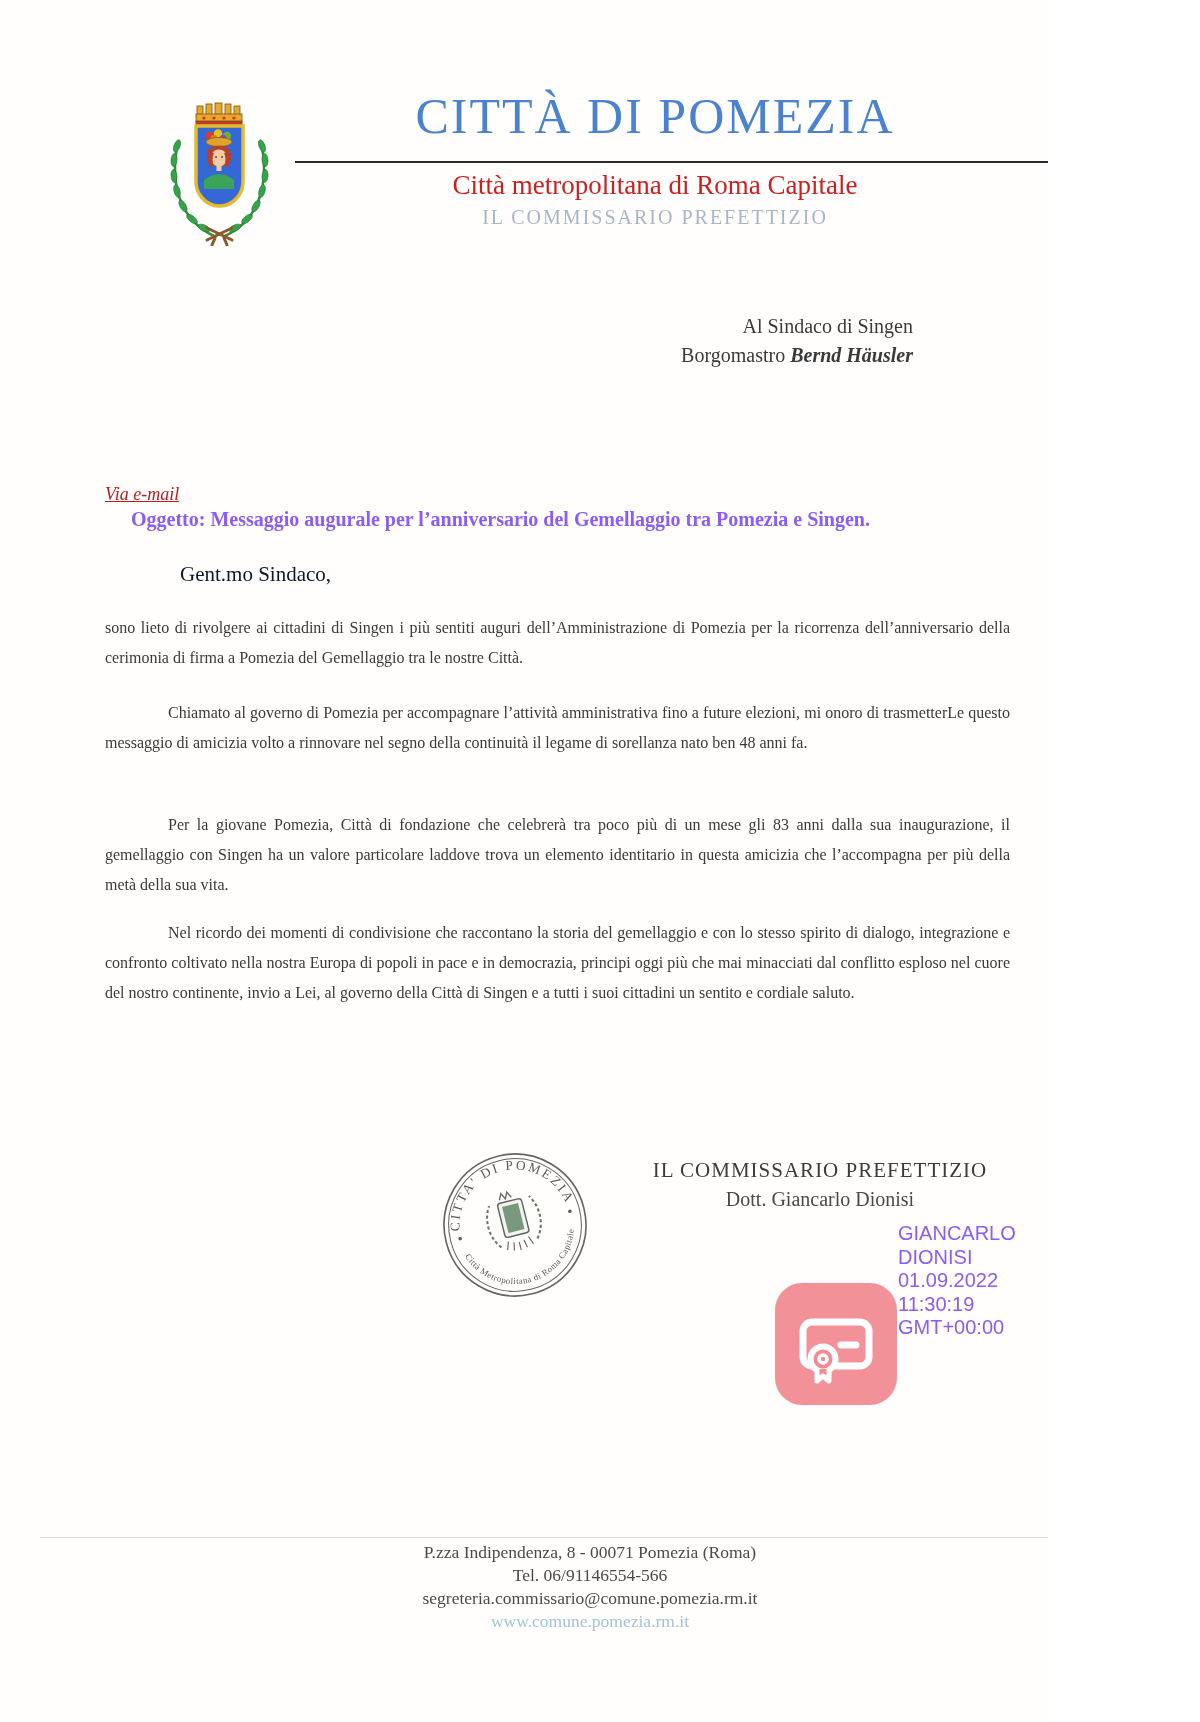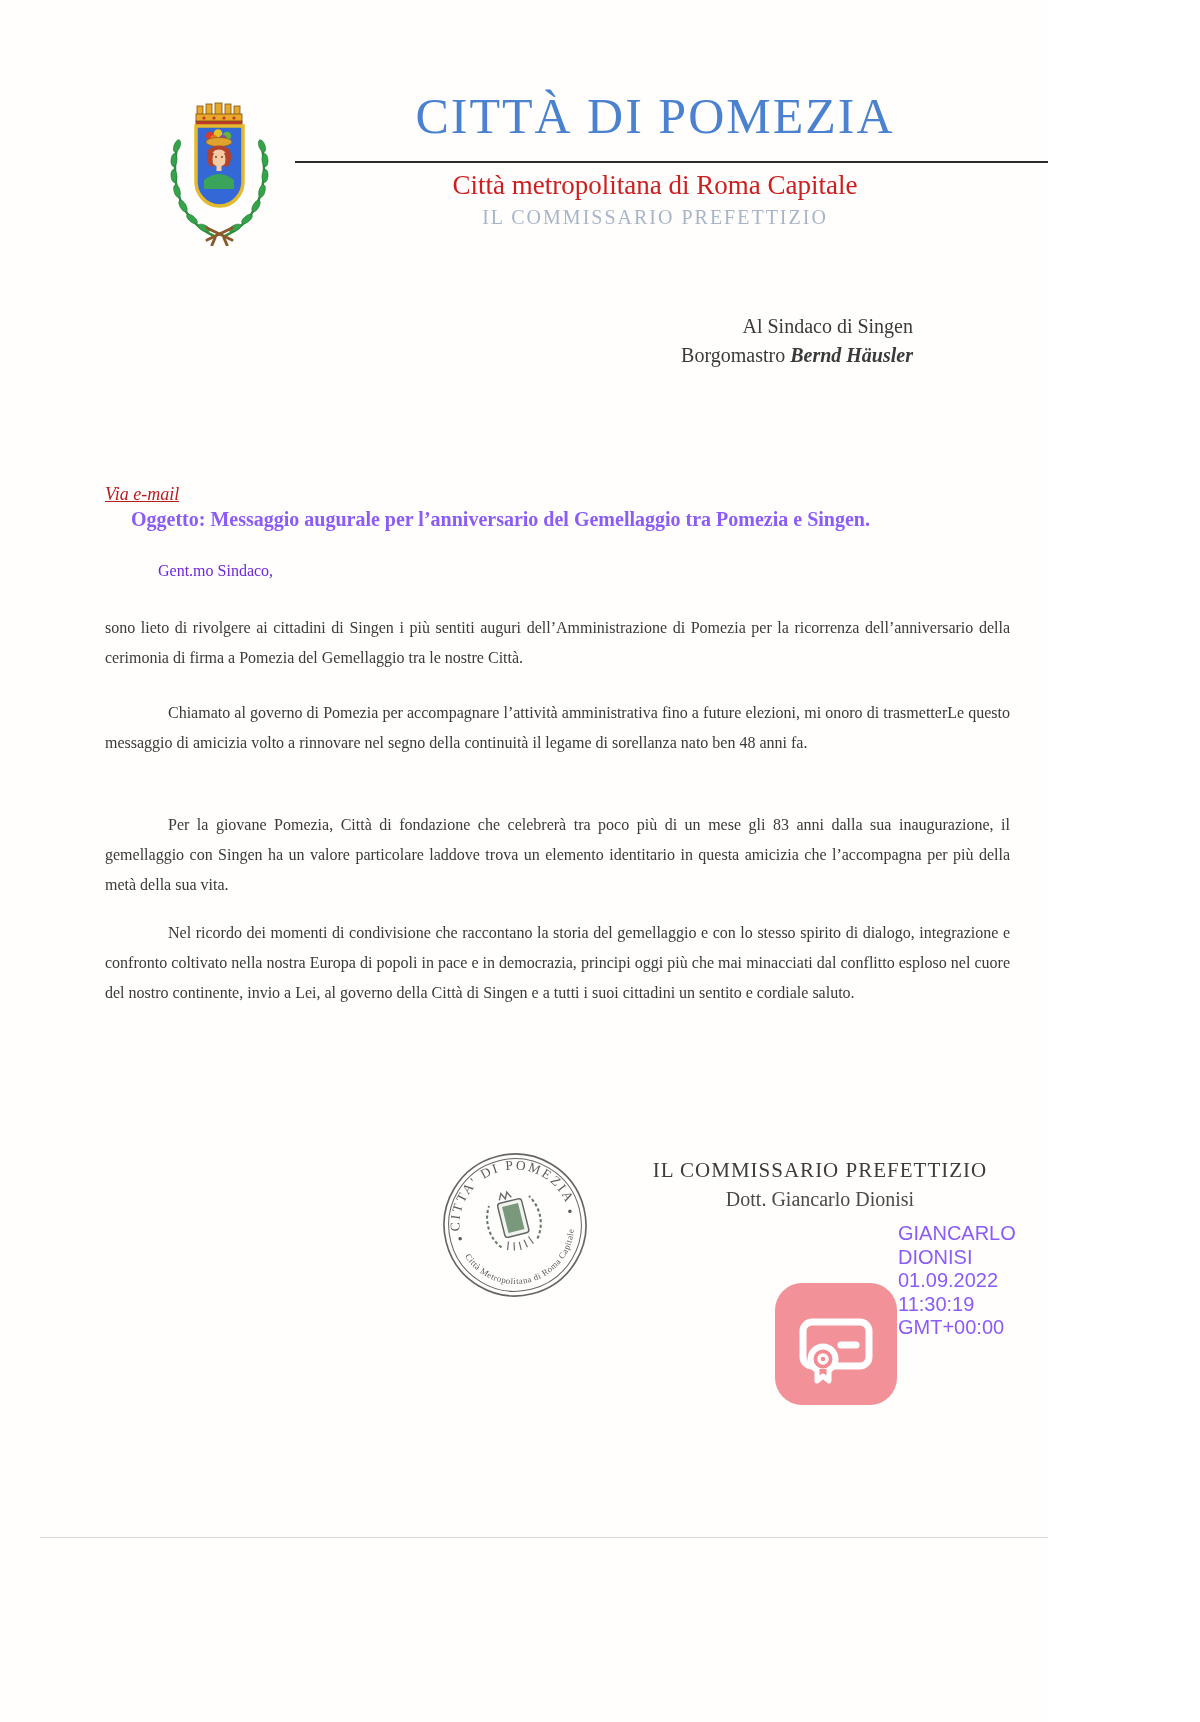--- a/index.html
+++ b/index.html
@@ -22,21 +22,21 @@
   .subtitle{position:absolute;left:160px;top:170px;width:990px;text-align:center;
     font-size:27px;color:#cc2020;white-space:nowrap;}
   .office-line{position:absolute;left:160px;top:206px;width:990px;text-align:center;
     font-size:20px;letter-spacing:2px;color:#a8b5c8;white-space:nowrap;}
   
   .recipient{position:absolute;right:135px;top:312px;text-align:right;font-size:20px;line-height:29px;color:#3a3a3a;}
   .recipient .name{font-weight:bold;font-style:italic;}
   
   .via{position:absolute;left:105px;top:484px;font-size:18px;font-style:italic;text-decoration:underline;color:#b91c1c;}
   .subject{position:absolute;left:115px;top:508px;width:910px;font-size:20px;font-weight:bold;color:#8b5cf6;margin-left:16px;}
-  .salutation{position:absolute;left:95px;top:562px;font-size:16px;text-indent:63px;color:#6d28d9;}
+  .salutation{position:absolute;left:117px;top:562px;font-size:21px;text-indent:63px;color:#0f172a;}
   .para{position:absolute;left:105px;width:905px;font-size:16px;line-height:30px;
     text-align:justify;color:#3a3a3a;margin:0;}
   .para.indent{text-indent:63px;}
   #p1{top:613px;}
   #p2{top:698px;}
   #p3{top:810px;}
   #p4{top:918px;}
   
   .stamp{position:absolute;left:441px;top:1151px;width:148px;height:148px;opacity:.85;}
   .sig-block{position:absolute;left:640px;top:1158px;width:360px;text-align:center;}
@@ -187,14 +187,20 @@
   <svg class="cert-icon" viewBox="0 0 122 122">
     <rect x="0" y="0" width="122" height="122" rx="27" fill="#f28b93" opacity="0.95"></rect>
     <rect x="28" y="39" width="66" height="44" rx="9" fill="none" stroke="#ffffff" stroke-width="7"></rect>
     <circle cx="48" cy="76" r="12.5" fill="#f28b93" stroke="#ffffff" stroke-width="6"></circle>
     <circle cx="48" cy="76" r="4" fill="none" stroke="#ffffff" stroke-width="3.5"></circle>
     <path d="M42,86 L42,98 L48,93 L54,98 L54,86" fill="#f28b93" stroke="#ffffff" stroke-width="5" stroke-linejoin="round"></path>
     <line x1="66" y1="62" x2="81" y2="62" stroke="#ffffff" stroke-width="7" stroke-linecap="round"></line>
   </svg>
 
   <div class="fold-line"></div>
+  <div class="footer">
+    <div>P.zza Indipendenza, 8 - 00071 Pomezia (Roma)</div>
+    <div>Tel. 06/91146554-566</div>
+    <div>segreteria.commissario@comune.pomezia.rm.it</div>
+    <div class="site">www.comune.pomezia.rm.it</div>
+  </div>
 
 </div>
 
 </body></html>

